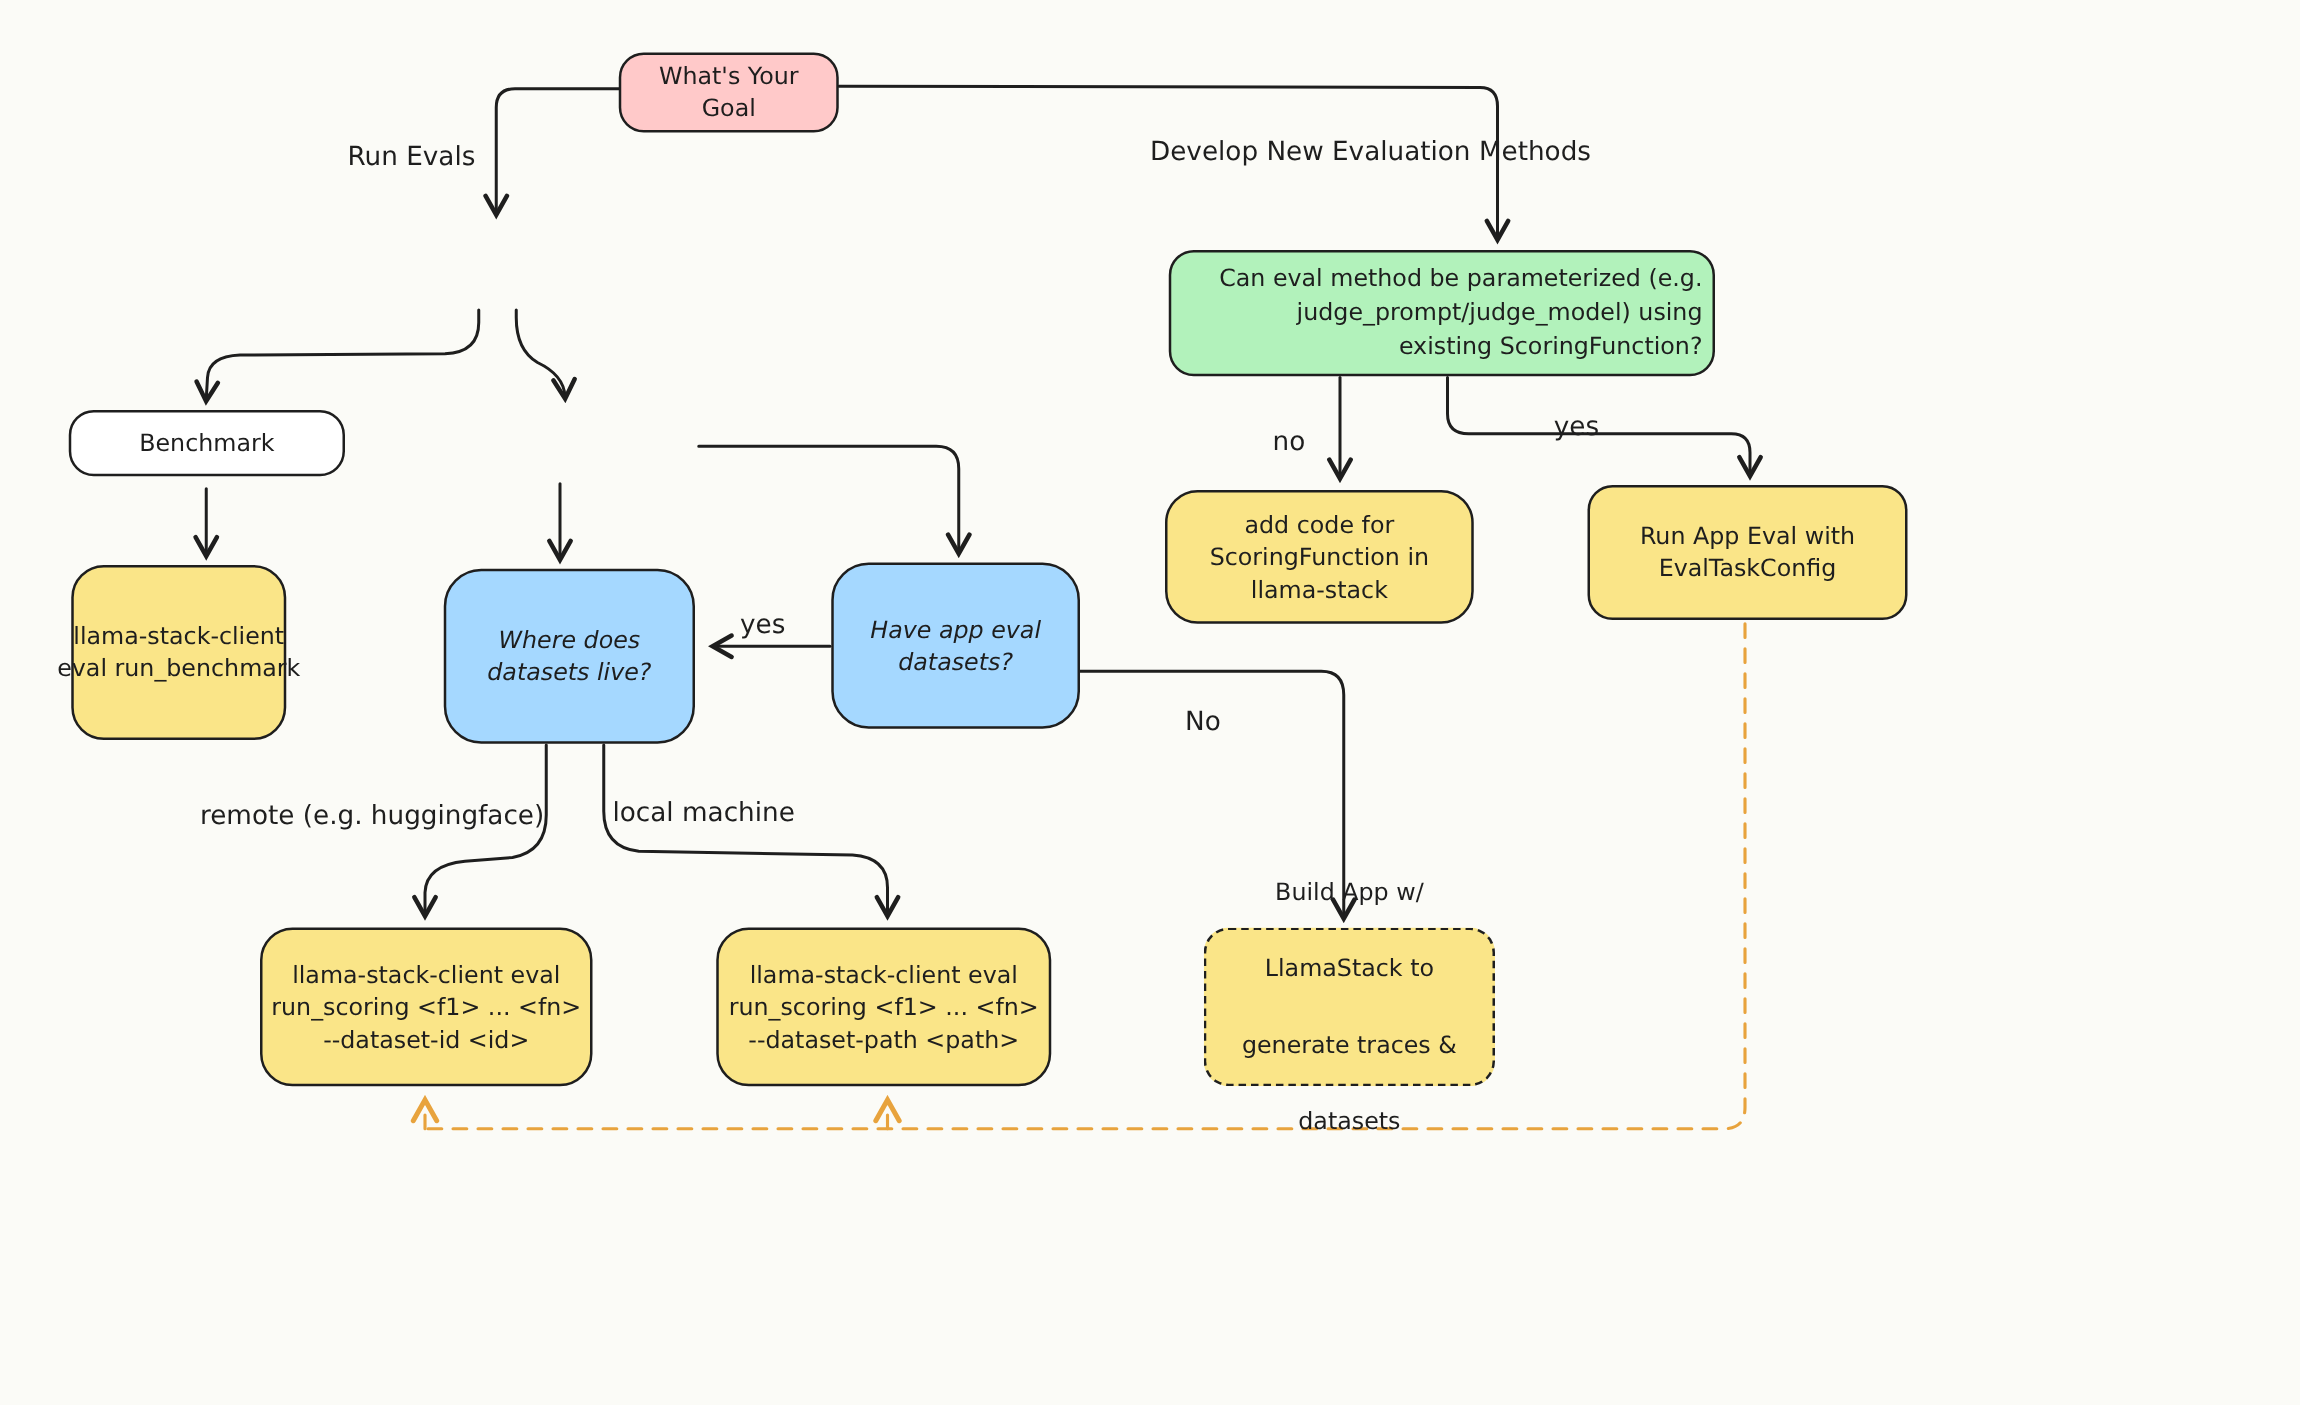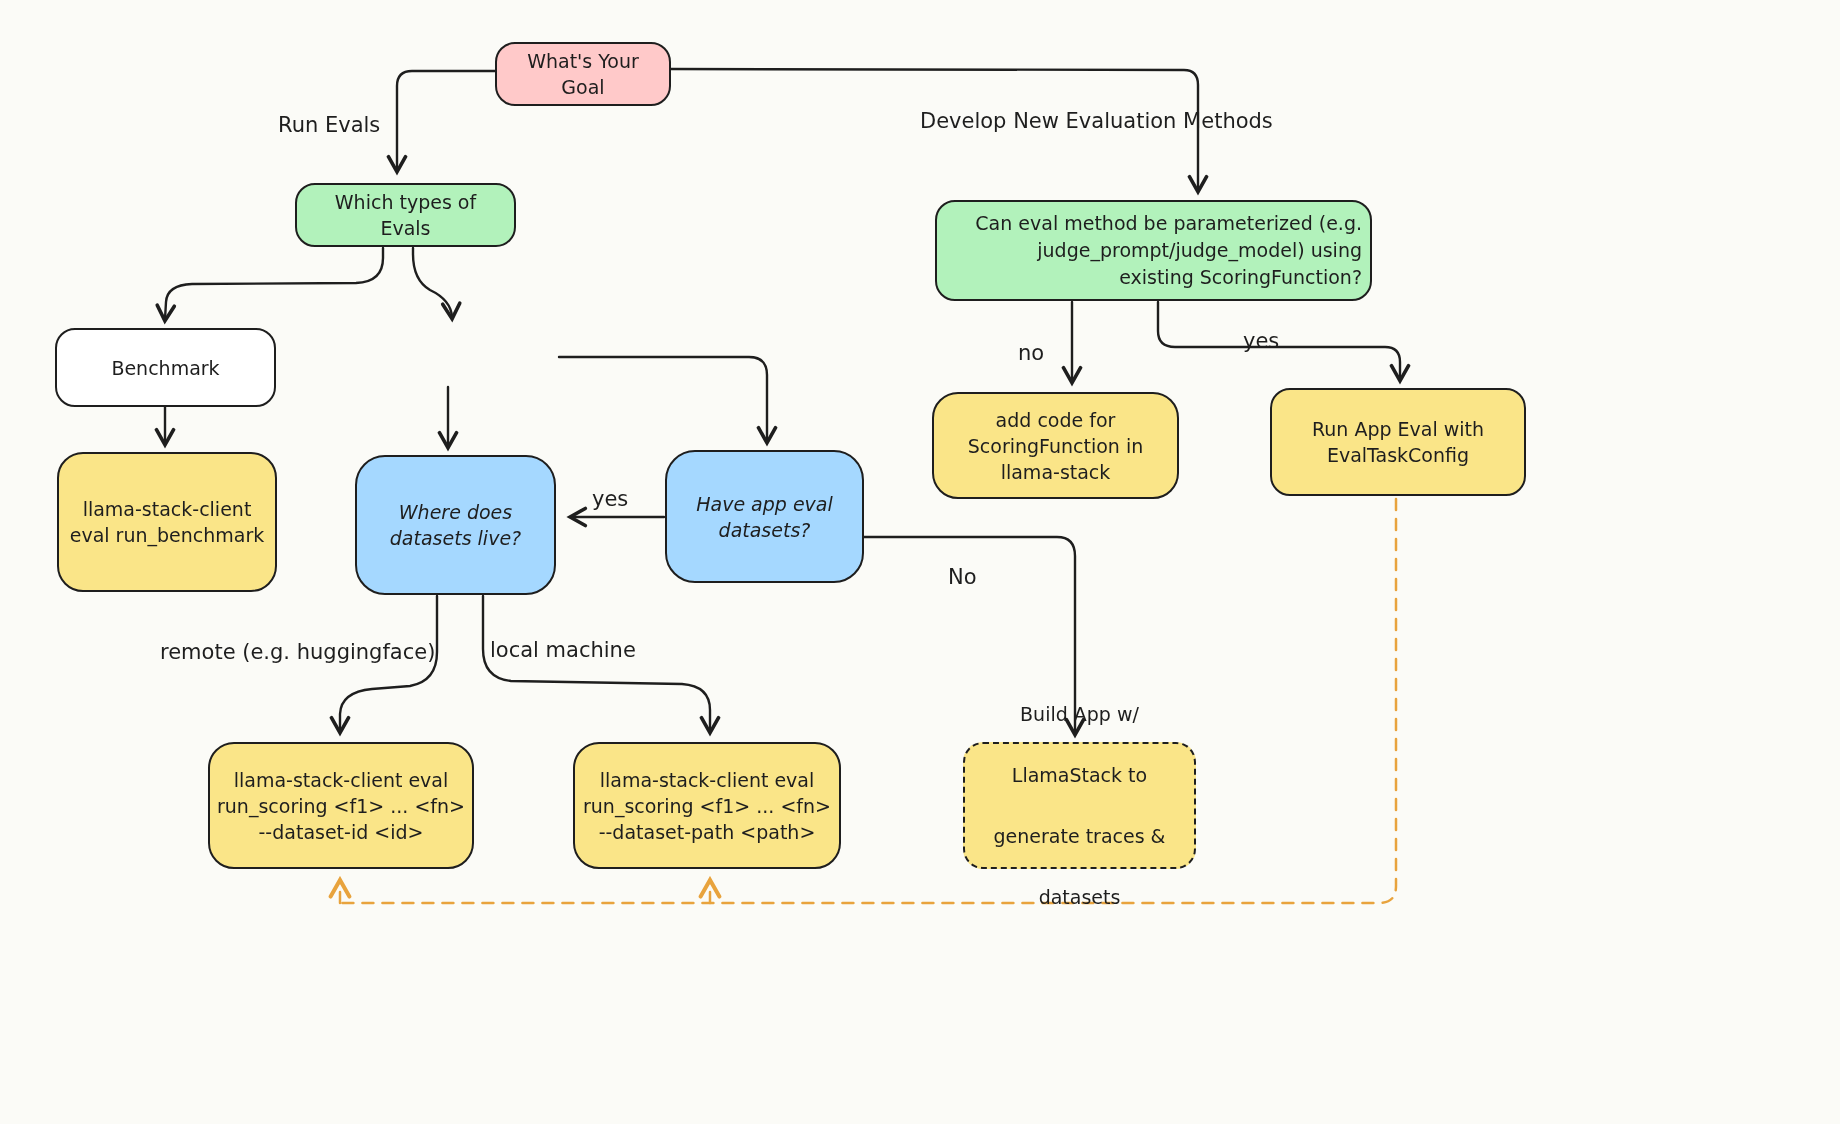--- a/index.html
+++ b/index.html
@@ -59,31 +59,27 @@
       <path d="M 710 903 L 710 882" marker-end="url(#ahO)"></path>
       <path d="M 340 903 L 340 882" marker-end="url(#ahO)"></path>
     </g>
   </svg>
 
   <div class="node pink" style="left:495px;top:42px;width:176px;height:64px;">
     <span>What's Your</span>
     <span>Goal</span>
   </div>
 
-  <div class="node green" style="left:295px;top:183px;width:221px;height:64px;">
-    <span>Which types of</span>
-    <span>Evals</span>
-  </div>
 
-  <div class="node white" style="left:55px;top:328px;width:221px;height:79px;">
+  <div class="node white" style="left:55px;top:328px;width:221px;height:53px;">
     <span>Benchmark</span>
   </div>
 
 
-  <div class="node yellow r26" style="left:57px;top:452px;width:220px;height:140px;text-align:right;">
+  <div class="node yellow r26" style="left:57px;top:452px;width:172px;height:140px;text-align:right;">
     <span>llama-stack-client</span>
     <span>eval run_benchmark</span>
   </div>
 
   <div class="node blue r30" style="left:355px;top:455px;width:201px;height:140px;">
     <span>Where does</span>
     <span>datasets live?</span>
   </div>
 
   <div class="node blue r30" style="left:665px;top:450px;width:199px;height:133px;">

